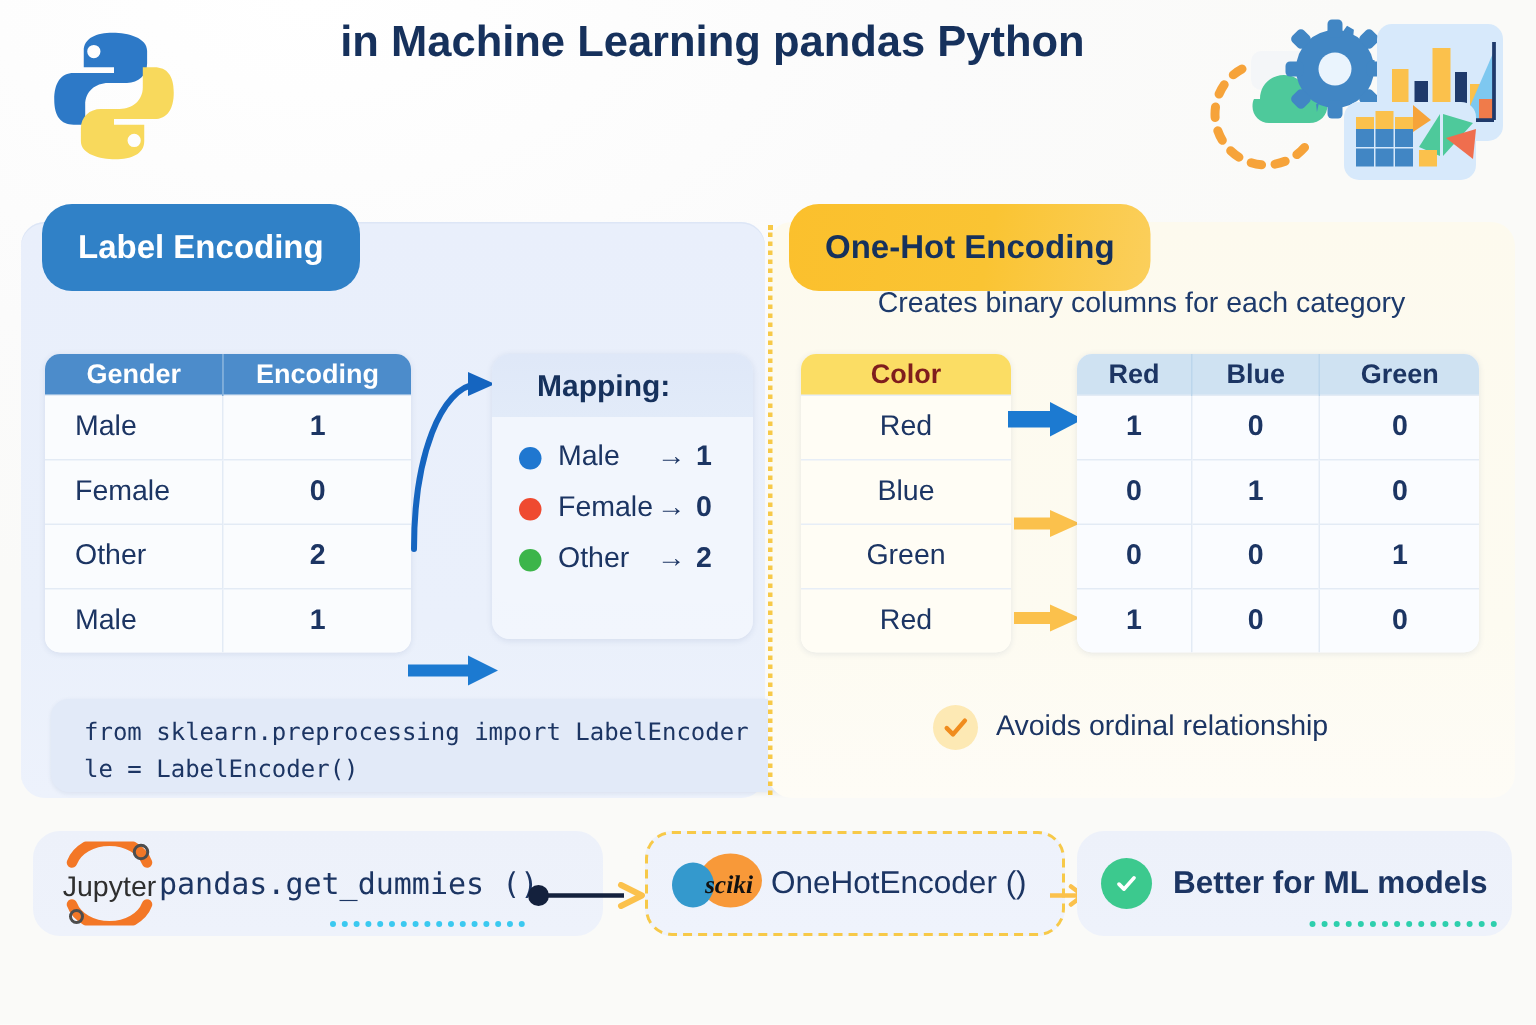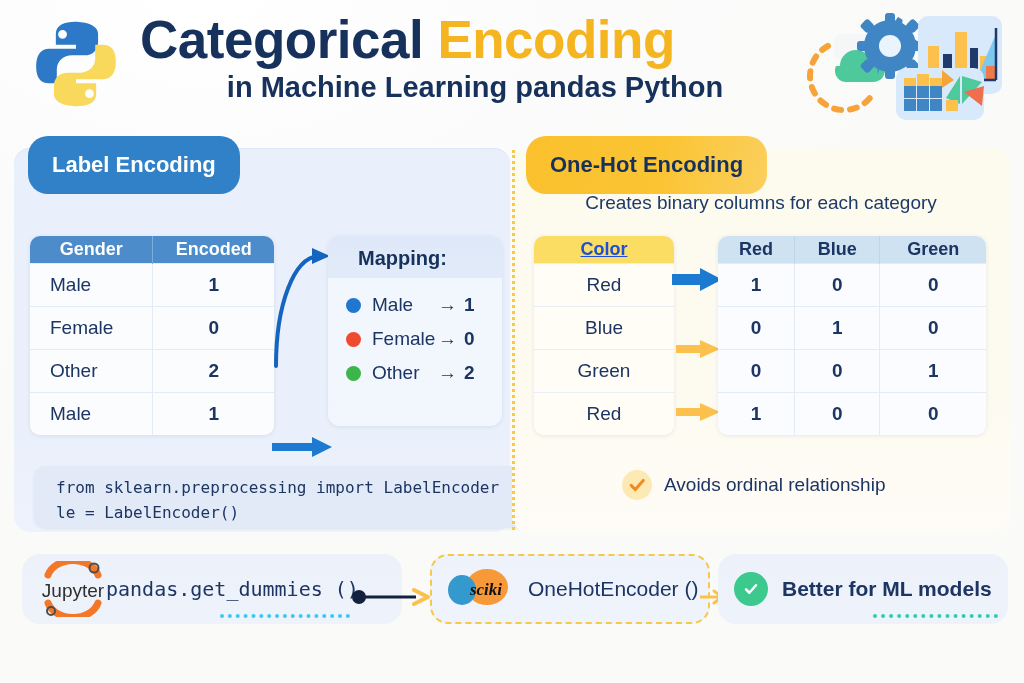--- a/index.html
+++ b/index.html
@@ -109,21 +109,21 @@
   .code-box {
     position: absolute; left: 20px; top: 318px; width: 520px; height: 62px;
     background: #e2eaf8; border-radius: 12px; padding: 10px 22px;
     font-family: "DejaVu Sans Mono", "Liberation Mono", monospace;
     font-size: 16px; color: #1c3563; line-height: 1.55;
     box-shadow: 0 1px 3px rgba(30,60,120,.08);
   }
 
   
   .tbl-color { left: 22px; top: 88px; width: 140px; background: #fffdf5; }
-  .tbl-color th { background: #fbdd64; color: #1d4ed8; text-decoration: underline; }
+  .tbl-color th { background: #fbdd64; color: #7f1d1d; }
   .tbl-color td { background: #fffdf5; border-top: 1px solid #e7eef7; text-align: center; font-weight: 400; }
   .tbl-bin { left: 206px; top: 88px; width: 268px; }
   .tbl-bin th { background: #cfe2f2; color: #1c3563; }
   .tbl-bin th + th { border-left: 1px solid #bcd6ec; }
   .tbl-bin td { background: #fafcff; border-top: 1px solid #e3ebf5; font-weight: 700; }
   .tbl-bin td + td { border-left: 1px solid #e3ebf5; }
 
   .oh-arrows { position: absolute; left: 160px; top: 120px; width: 52px; height: 170px; }
 
   .note {
@@ -146,21 +146,21 @@
   .chip-2 { left: 430px; top: 12px; width: 280px; padding-left: 10px;
             border: 2px dashed #f7c948; background: linear-gradient(180deg,#eef2fb 0%, #eff3fc 100%); }
   .chip-3 { left: 718px; top: 12px; width: 290px; padding-left: 16px; }
   .chip-label { font-size: 21px; color: #1c3563; }
   .chip-label.mono { font-family: "DejaVu Sans Mono","Liberation Mono",monospace; font-size: 20px; }
   .underline-dots { position: absolute; height: 4px; bottom: 6px; }
   .ud-1 { left: 198px; width: 130px; border-bottom: 4px dotted #3bc9f0; }
   .ud-3 { left: 155px; width: 125px; border-bottom: 4px dotted #2ecfad; }
 
   .jupyter-mark { width: 66px; height: 56px; flex: none; position: relative; }
-  .sk-mark { width: 66px; height: 44px; flex: none; position: relative; margin-right: 20px; }
+  .sk-mark { width: 66px; height: 44px; flex: none; position: relative; margin-right: 6px; }
   .check-green {
     width: 34px; height: 34px; border-radius: 50%; background: #3cc98e;
     display: flex; align-items: center; justify-content: center; flex: none; margin-right: 14px;
   }
   .link-dot { width: 14px; height: 14px; border-radius: 50%; background: #14213d; flex: none; }
 </style>
 </head>
 <body>
 
 <div class="page">
@@ -168,23 +168,20 @@
   <div class="header">
 
     <div class="py-logo">
       <svg viewBox="0 0 100 100" width="96" height="96">
         <path fill="#2d79c7" d="M49 6c-11 0-20 3.6-20 12.5V30h21v4H22c-9 0-13.5 7-13.5 18.5S13 70 22 70h8V56c0-9 7-15 16-15h13c8 0 14-5.5 14-13.5V18.5C73 9.6 60 6 49 6zM36 14.5a4.6 4.6 0 1 1 0 9.2 4.6 4.6 0 0 1 0-9.2z"></path>
         <path fill="#f8d95c" d="M51 94c11 0 20-3.6 20-12.5V70H50v-4h28c9 0 13.5-7 13.5-18.5S87 30 78 30h-8v14c0 9-7 15-16 15H41c-8 0-14 5.5-14 13.5v9C27 90.4 40 94 51 94zM64 85.5a4.6 4.6 0 1 1 0-9.2 4.6 4.6 0 0 1 0 9.2z"></path>
       </svg>
     </div>
 
     <div class="title-block">
-      <div class="title-main">
-        <span class="t1">Categorical </span><span class="t2">Encoding</span>
-      </div>
       <div class="title-sub">in Machine Learning pandas Python</div>
     </div>
 
     <div class="hero-art">
       <svg viewBox="0 0 220 120" width="220" height="120">
 
         <g stroke="#f6a33a" stroke-width="6" stroke-linecap="round" fill="none" stroke-dasharray="7 9">
           <path d="M38 38a34 34 0 1 0 46 46"></path>
         </g>
 
@@ -244,21 +241,21 @@
 
   <div class="panel panel-left">
 
     <div class="badge badge-blue">Label Encoding</div>
 
     <div class="tbl tbl-left">
       <table>
         <thead>
           <tr>
             <th>Gender</th>
-            <th>Encoded</th>
+            <th>Encoding</th>
           </tr>
         </thead>
         <tbody>
           <tr>
             <td>Male</td>
             <td>1</td>
           </tr>
           <tr>
             <td>Female</td>
             <td>0</td>

